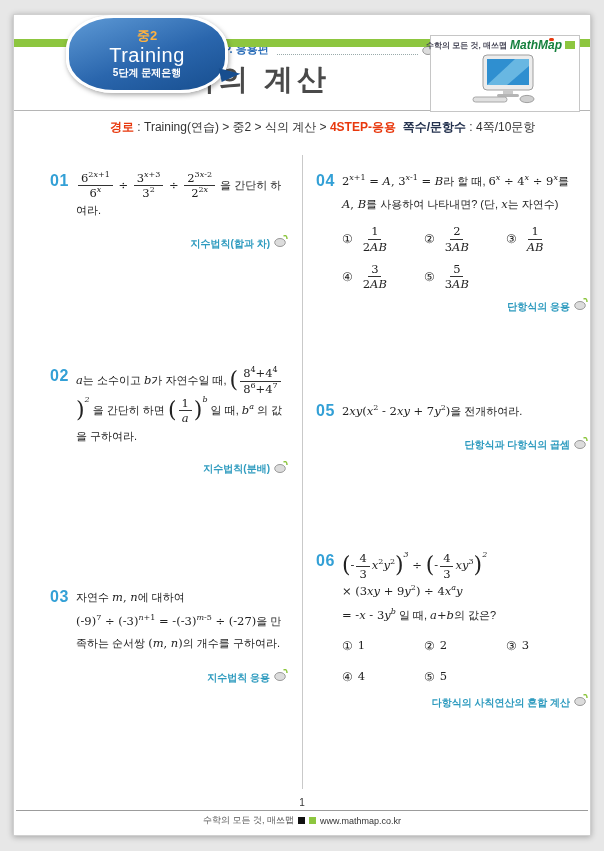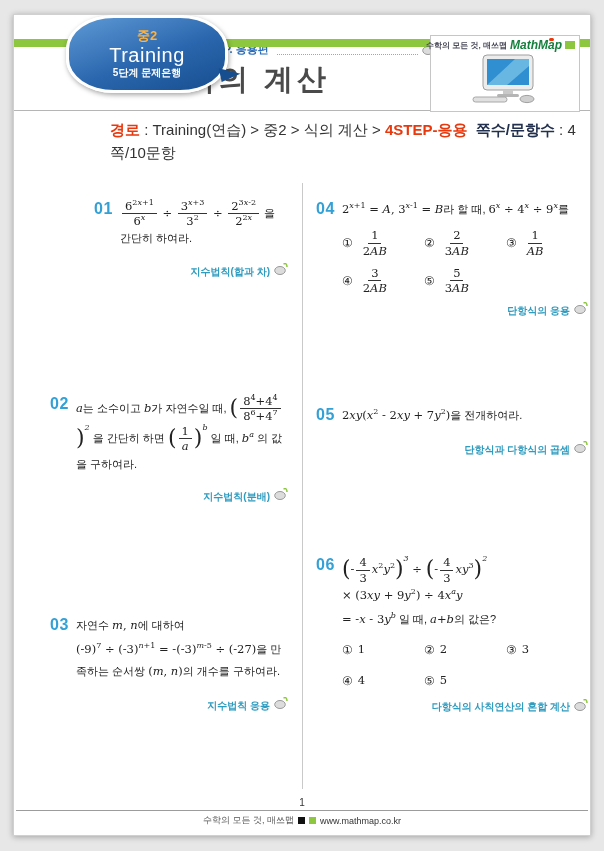--- a/index.html
+++ b/index.html
@@ -36,21 +36,21 @@
     position:absolute; right:10px; top:20px; width:150px; z-index:2;
     background:#fff; border:1px solid #c6c6c6; padding:2px 4px 3px;
   }
   .brand-row { display:flex; align-items:center; justify-content:flex-end; gap:3px; }
   .brand-slogan { font-size:8px; font-weight:bold; color:#4a4a5a; white-space:nowrap; }
   .brand-logo { font-size:12px; font-weight:bold; font-style:italic; color:#15803d; position:relative; }
   .brand-logo::after{ content:""; position:absolute; top:0; right:8px; width:5px; height:3px; background:#e8380d; border-radius:2px; }
   .green-chip { width:10px; height:8px; background:#8dc63f; flex:none; }
   .monitor-wrap { text-align:center; padding-top:2px; }
   
-  .path-block { margin:7px 14px 0 96px; font-size:15px; line-height:1.55; color:#333; }
+  .path-block { margin:7px 14px 0 96px; font-size:12px; line-height:1.55; color:#333; }
   .red { color:#e8380d; font-weight:bold; }
   .bold-dark { color:#22304d; font-weight:bold; }
   
   .main { flex:1; display:flex; position:relative; margin-top:14px; }
   .v-divider { position:absolute; left:50%; top:4px; bottom:8px; border-left:1px solid #c9c9c9; }
   .watermark {
     position:absolute; left:50%; top:244px; transform:translateX(-46%); z-index:0;
     font-size:62px; font-weight:bold; color:rgba(175,175,175,.28); line-height:.85;
     pointer-events:none; font-style:italic;
   }
@@ -68,21 +68,21 @@
   .frac .den { padding:0 3px; display:block; text-align:center; }
   sup { font-size:8px; line-height:0; }
   .bigp { font-family:"DejaVu Serif", serif; font-size:22px; font-weight:300; vertical-align:middle; line-height:0; position:relative; top:-1px; }
   .psup { font-family:"DejaVu Serif", serif; font-size:8px; vertical-align:top; position:relative; top:-4px; font-style:italic; }
   .opts { display:grid; grid-template-columns:repeat(3,1fr); row-gap:8px; margin-top:8px; }
   .opt { display:flex; align-items:center; gap:5px; font-size:11.5px; }
   .opt .circ { font-size:12px; }
   .tag-row { display:flex; justify-content:flex-end; align-items:center; gap:4px; margin-top:4px; }
   .tag-label { color:#2e9bbf; font-size:10px; font-weight:bold; }
   
-  .mt-a { margin-top:20px;margin-left:44px; } .mt-b { margin-top:112px; } .mt-c { margin-top:108px; }
+  .mt-a { margin-top:20px; } .mt-b { margin-top:112px; } .mt-c { margin-top:108px; }
   .mt-d { margin-top:20px; } .mt-e { margin-top:84px; }  .mt-f { margin-top:96px; }
   
   .footer { text-align:center; padding-bottom:8px; }
   .page-num { font-size:10px; color:#333; padding-bottom:2px; }
   .footer-line { border-top:1px solid #9c9c9c; margin:0 2px; }
   .footer-row { display:flex; justify-content:center; align-items:center; gap:4px; padding-top:3px; }
   .footer-slogan { font-size:9px; color:#555; }
   .sq { width:7px; height:7px; display:inline-block; }
   .sq.black { background:#111; } .sq.green { background:#8dc63f; }
   .footer-url { font-size:9px; color:#333; }
@@ -214,20 +214,21 @@
       </div>
     </div>
   </div>
       </div>
     <div class="col right" id="col-right">
         <div class="problem mt-d">
     <div class="p-num">04</div>
     <div class="p-body">
       <div>
               <div class="math-line"><span class="math">2<sup><i>x</i>+1</sup> = <i>A</i>, 3<sup><i>x</i>-1</sup> = <i>B</i></span><span class="kr">라 할 때, </span><span class="math">6<sup><i>x</i></sup> ÷ 4<sup><i>x</i></sup> ÷ 9<sup><i>x</i></sup></span><span class="kr">를</span></div>
+              <div class="math-line"><span class="math"><i>A</i>, <i>B</i></span><span class="kr">를 사용하여 나타내면? (단, </span><span class="math"><i>x</i></span><span class="kr">는 자연수)</span></div>
             </div>
       <div class="opts">
               <div class="opt">
                 <span class="circ">①</span>
                 <span class="frac">
                   <span class="num">1</span>
                   <span class="den">2<i>AB</i></span>
                 </span>
               </div>
               <div class="opt">

